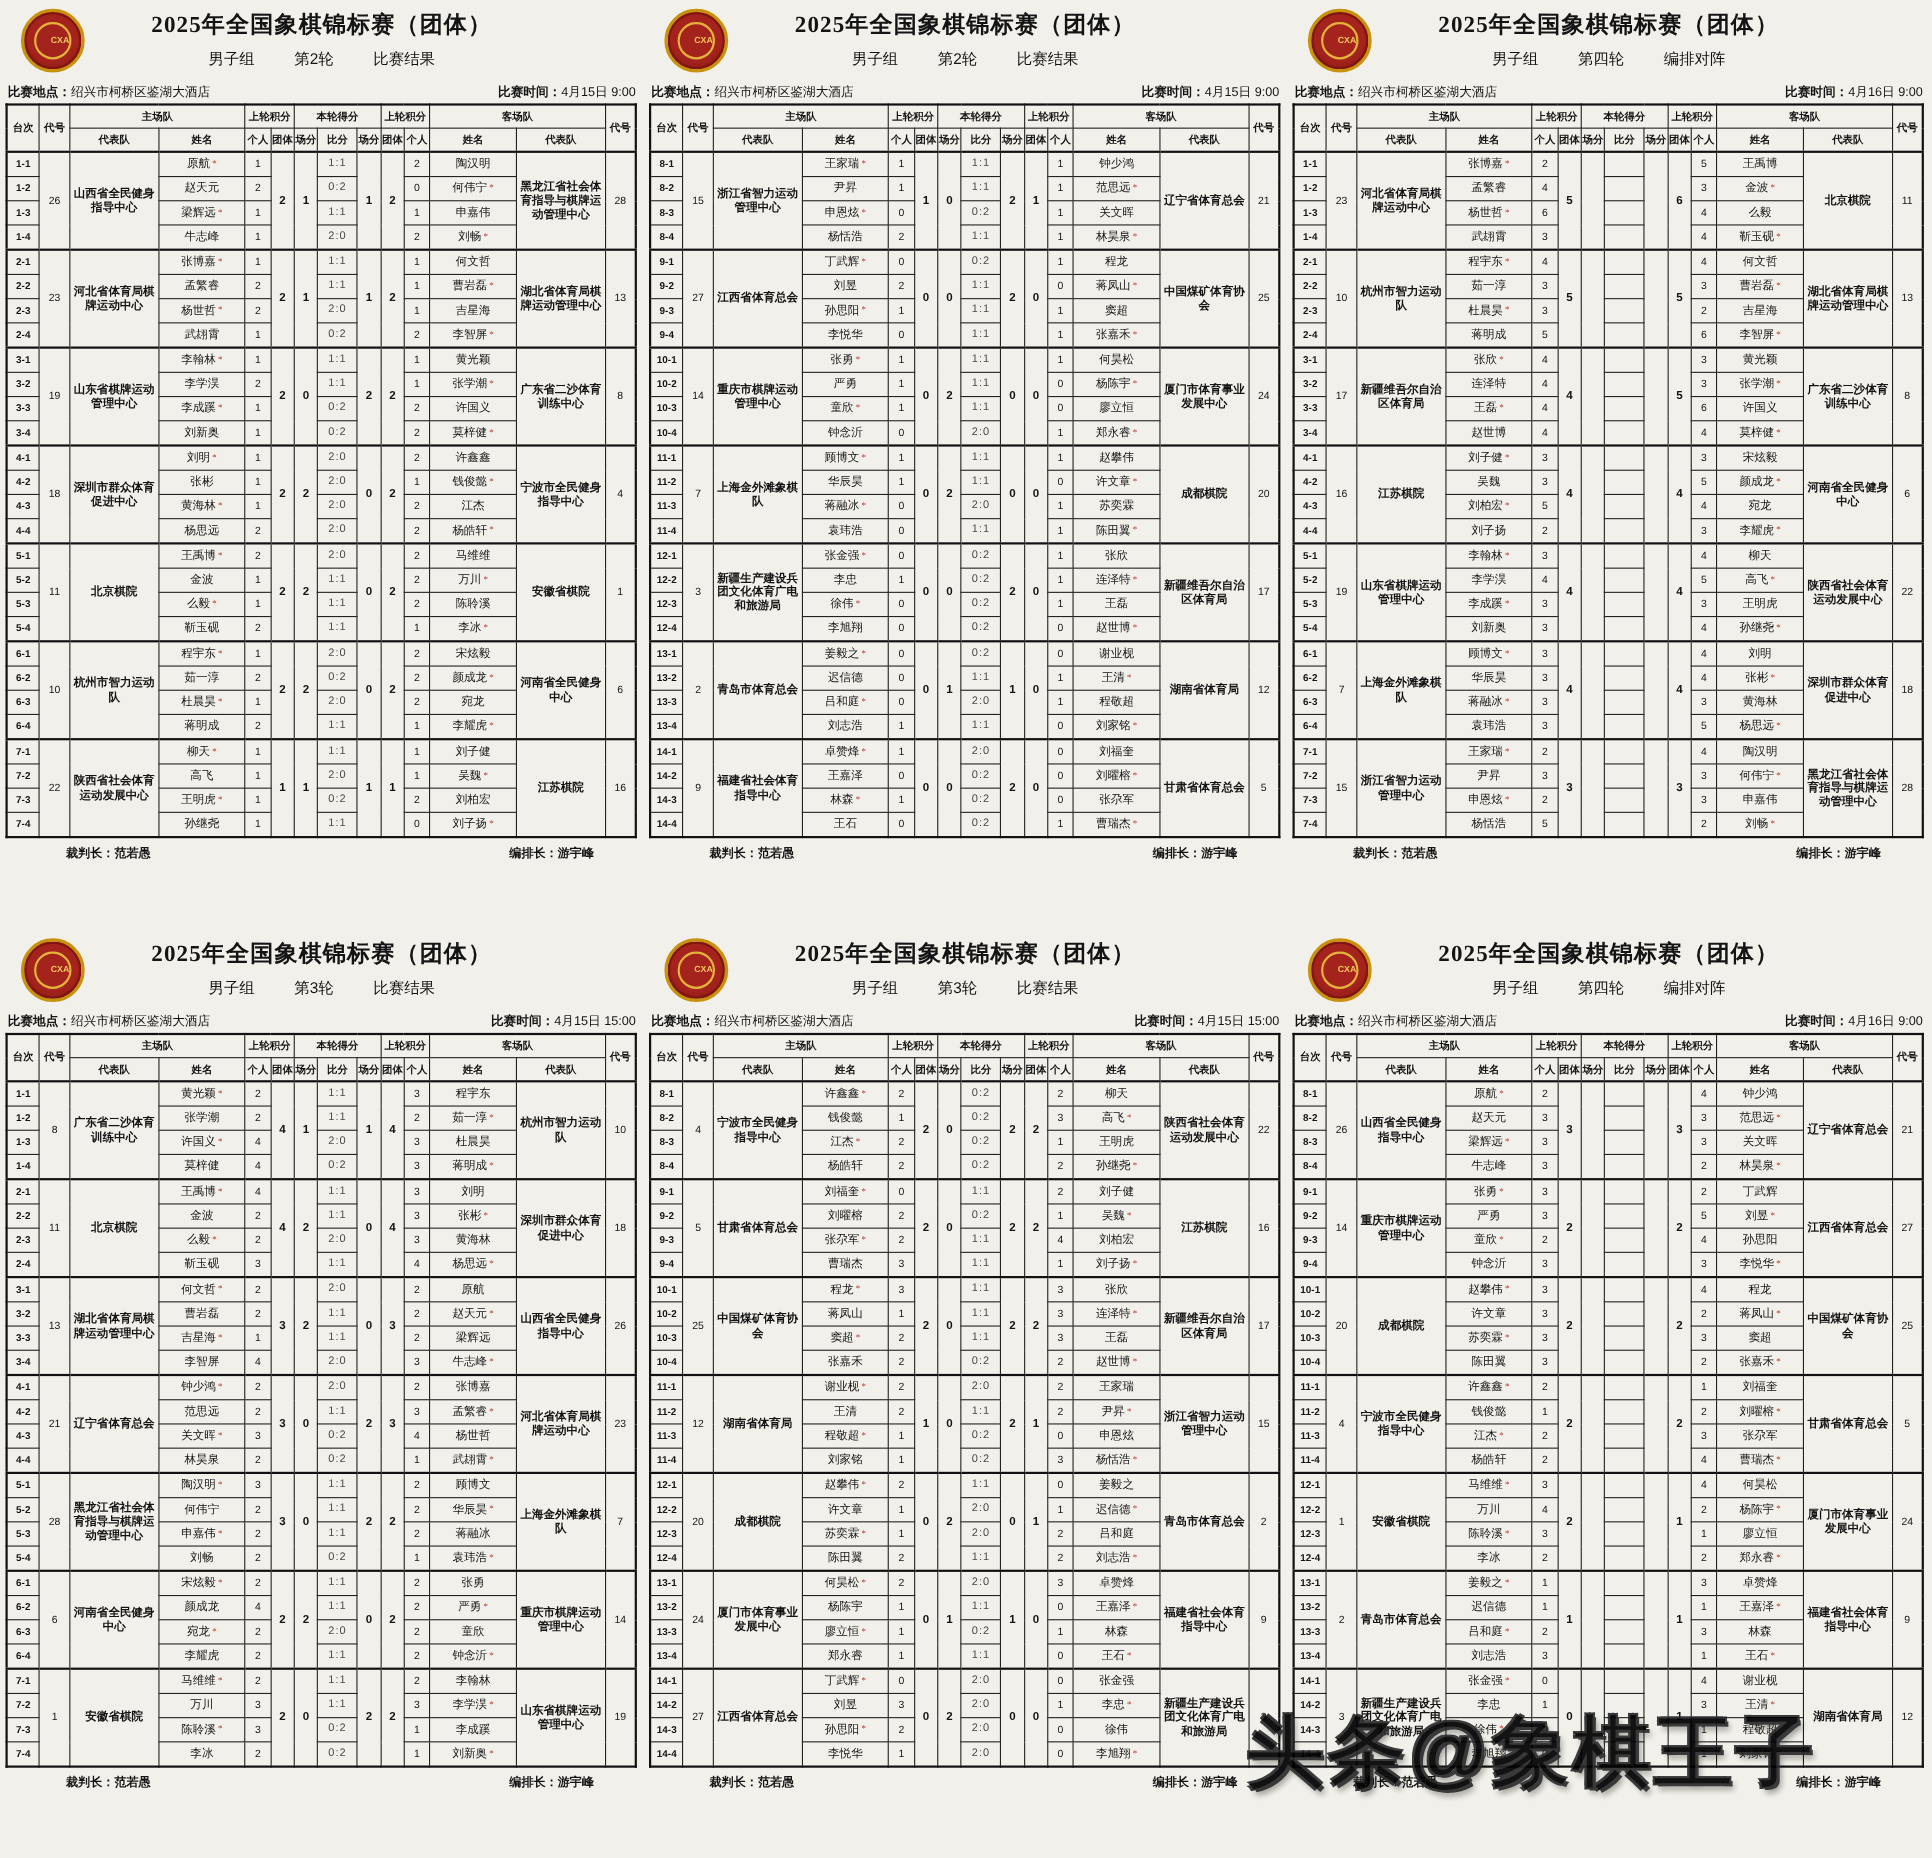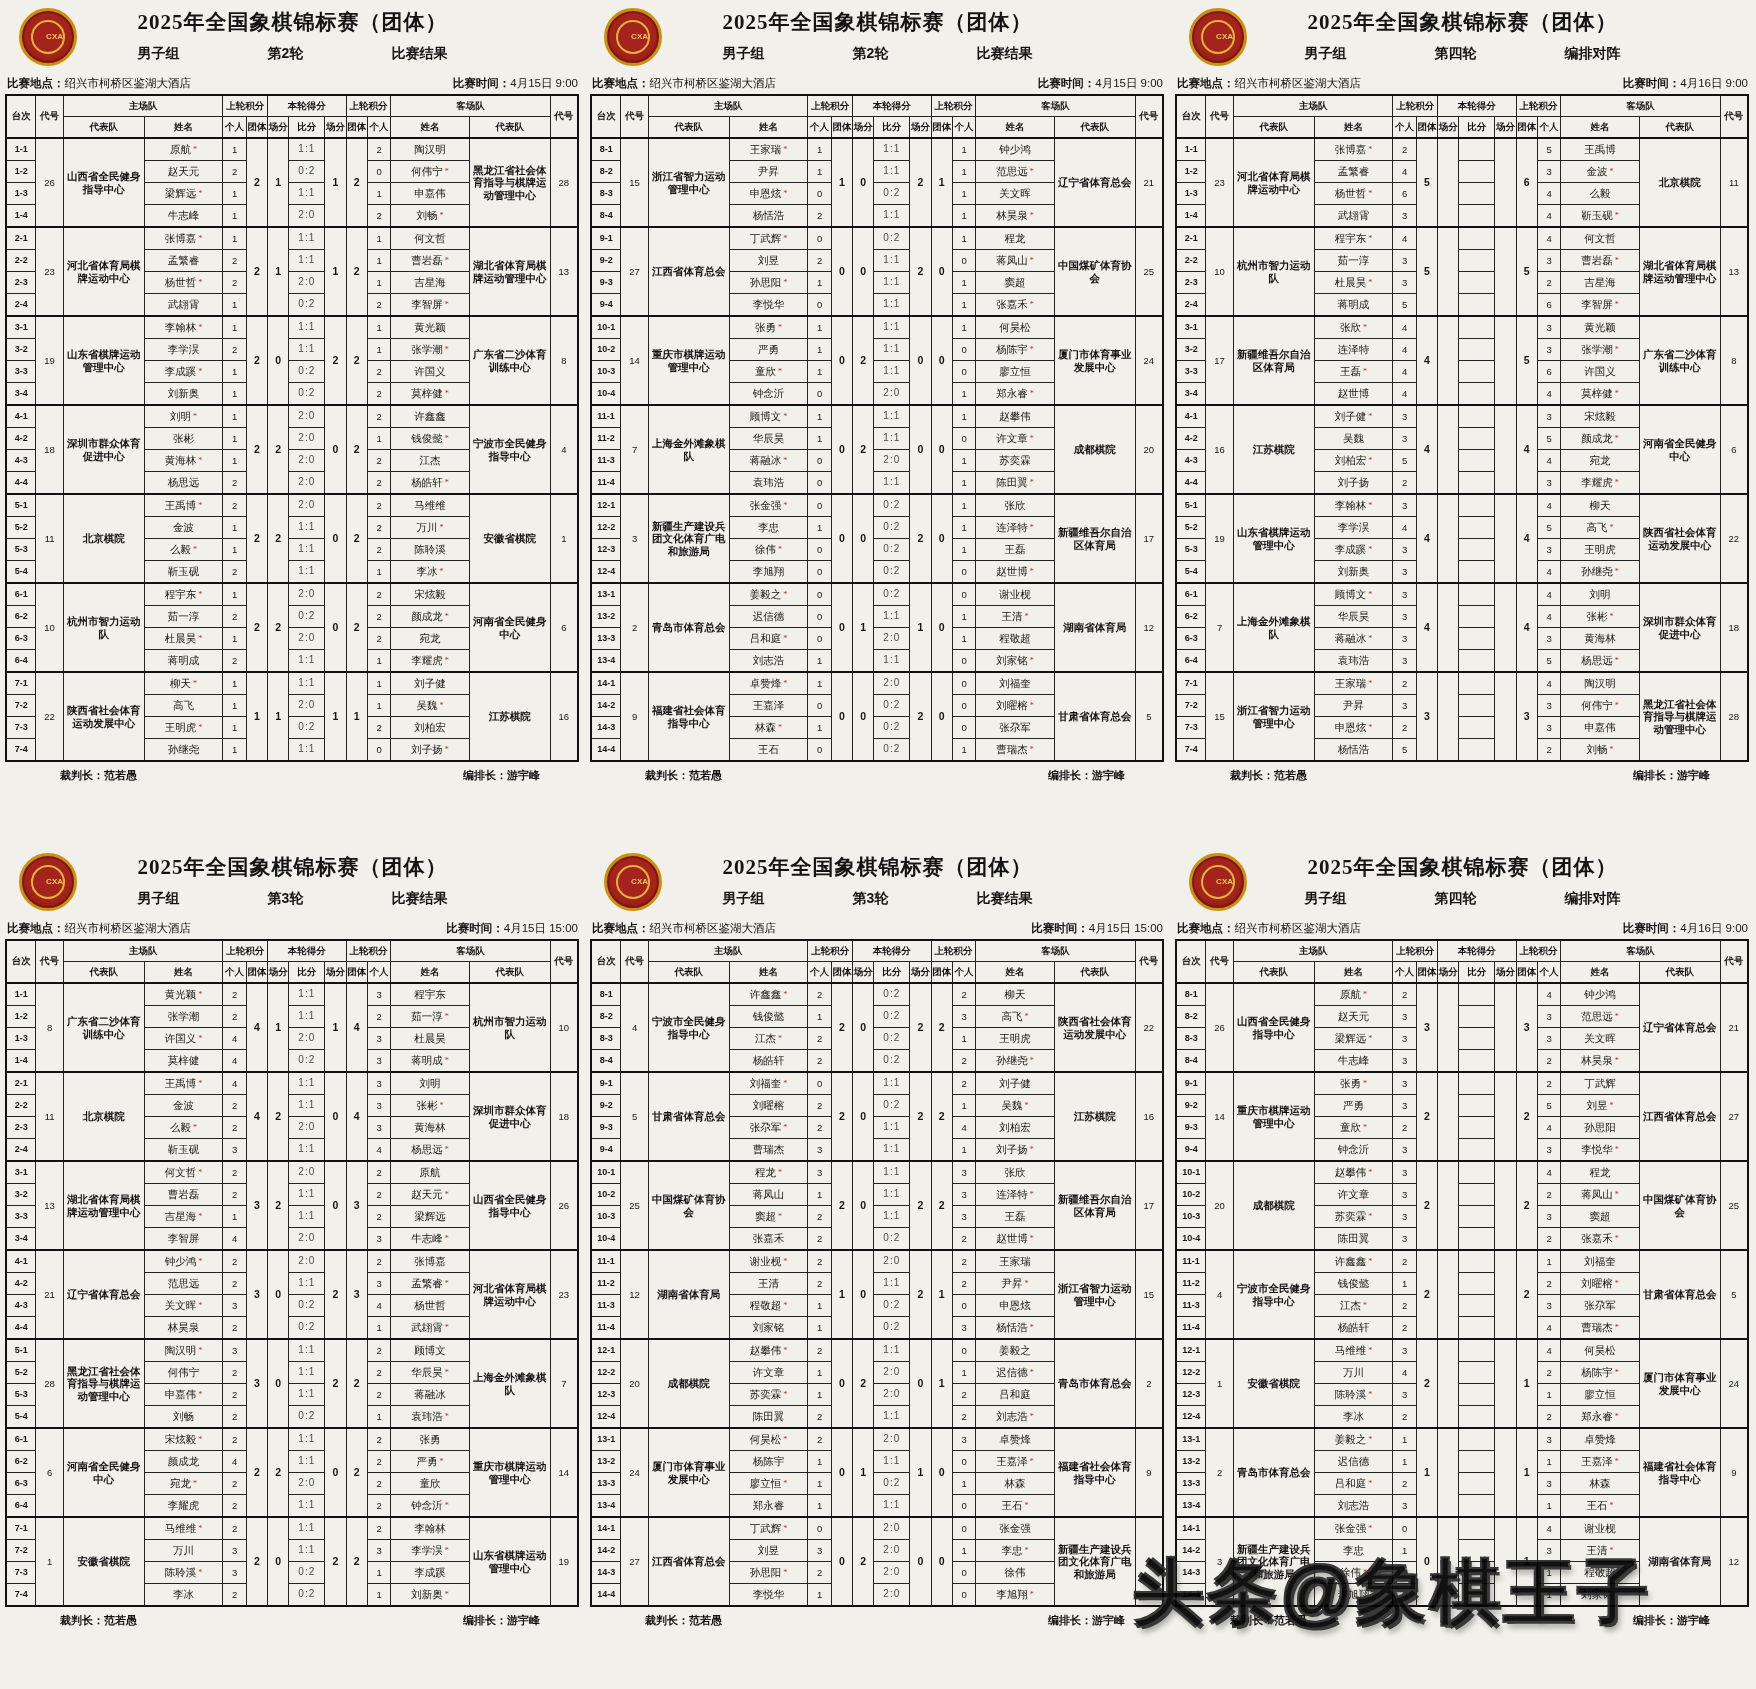--- a/index.html
+++ b/index.html
@@ -12,21 +12,21 @@
   .panel{position:relative;padding:2px 5px 0 5px;box-sizing:border-box;overflow:hidden;}
   .panel .hdr{position:relative;height:64px;}
   .logo{position:absolute;left:14px;top:6px;width:52px;height:52px;border-radius:50%;
     background:radial-gradient(circle at 50% 42%,#a5231d 0 55%,#7e1510 100%);
     border:3px solid #c9920e;box-shadow:inset 0 0 0 2px #7e1510;}
   .logo .inner{position:absolute;left:50%;top:50%;transform:translate(-50%,-50%);
     width:30px;height:30px;border-radius:50%;border:2px solid #e3b33c;color:#f0c75a;
     font-size:8px;font-weight:bold;text-align:right;line-height:30px;}
   .title{font-family:"Liberation Serif","DejaVu Serif",serif;font-weight:bold;
     font-size:21px;text-align:center;padding-top:6px;letter-spacing:1px;}
-  .subtitle{display:flex;justify-content:center;gap:88px;font-weight:bold;font-size:14px;margin-top:9px;}
+  .subtitle{display:flex;justify-content:center;gap:36px;font-weight:normal;font-size:14px;margin-top:9px;}
   .meta{display:flex;justify-content:space-between;font-size:11.5px;font-weight:bold;margin:10px 2px 3px 2px;}
   .meta .val{font-weight:normal;}
   table{border-collapse:collapse;table-layout:fixed;width:574px;border:2.5px solid #111;background:transparent;}
   td,th{border:1px solid #222;padding:0;text-align:center;overflow:hidden;font-weight:normal;}
   th{font-size:9.5px;font-weight:bold;height:20px;}
   td{font-size:9.5px;height:21px;line-height:1.05;}
   td.board{font-weight:bold;font-size:9px;font-family:"Liberation Sans",sans-serif;}
   td.pname{font-size:10.5px;font-family:"Liberation Serif","DejaVu Serif",serif;white-space:nowrap;}
   td.tname{font-size:10.5px;font-weight:bold;line-height:1.15;padding:0 1px;}
   td.score{color:#4a4a4a;font-size:10px;letter-spacing:1px;}

